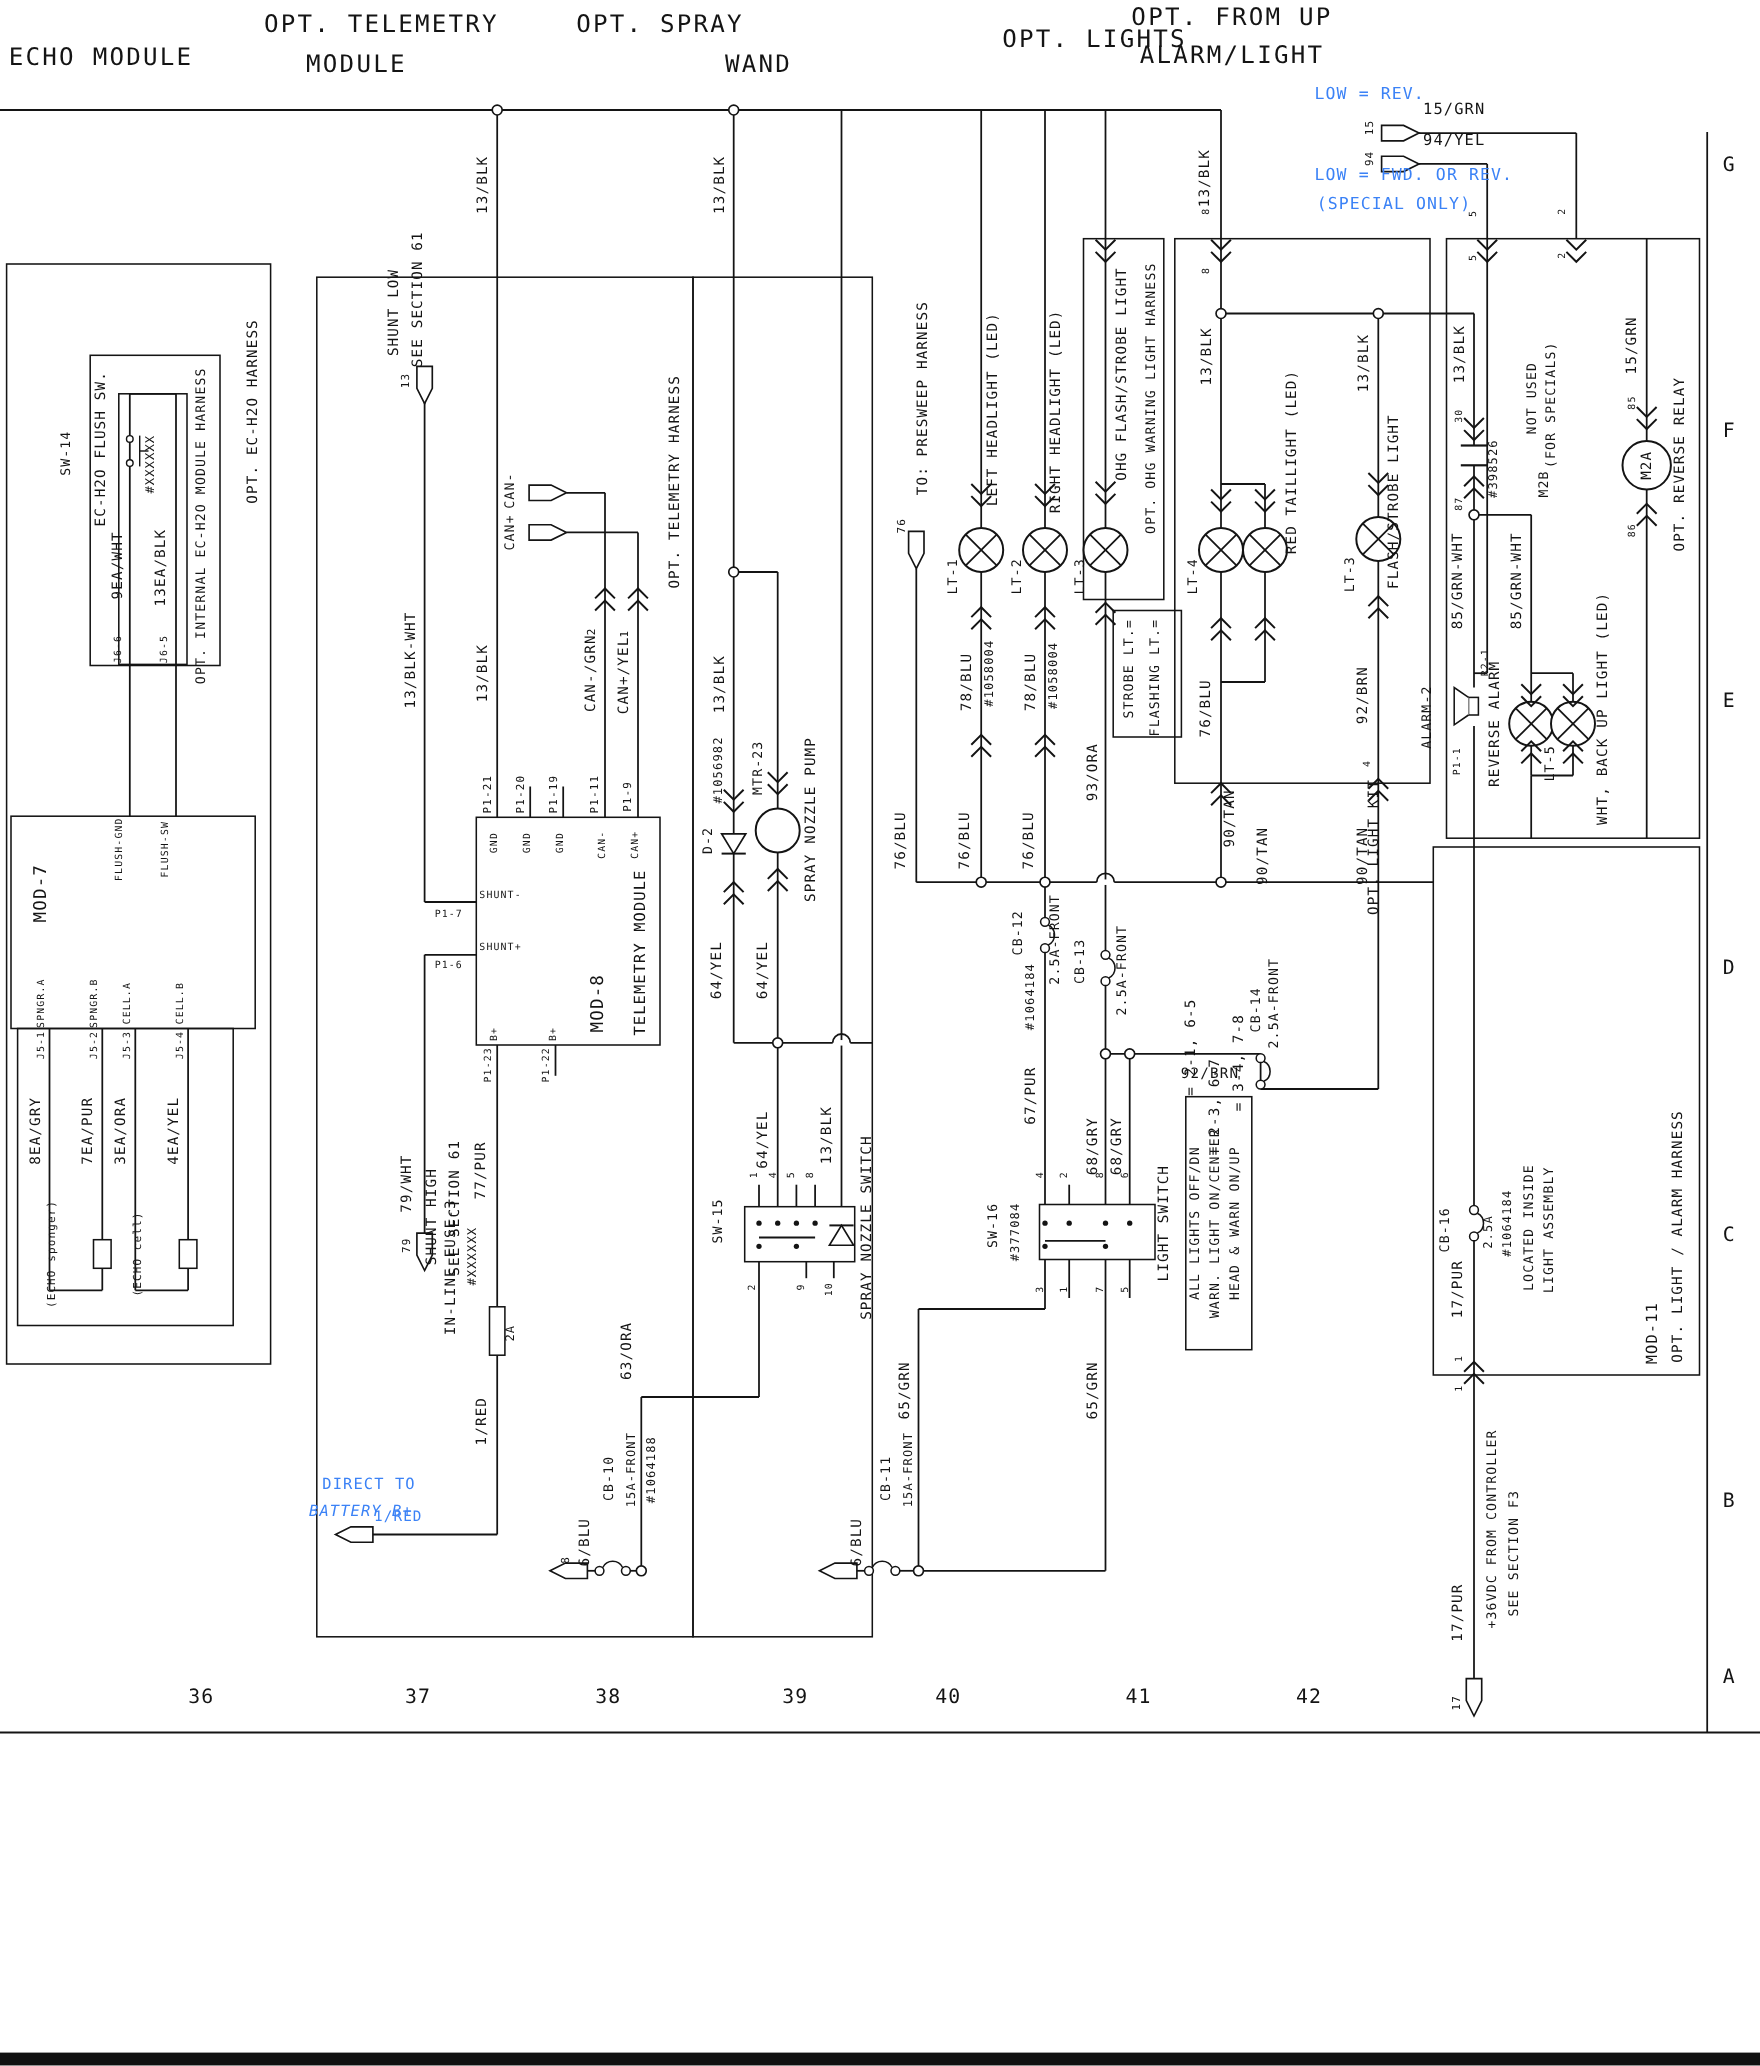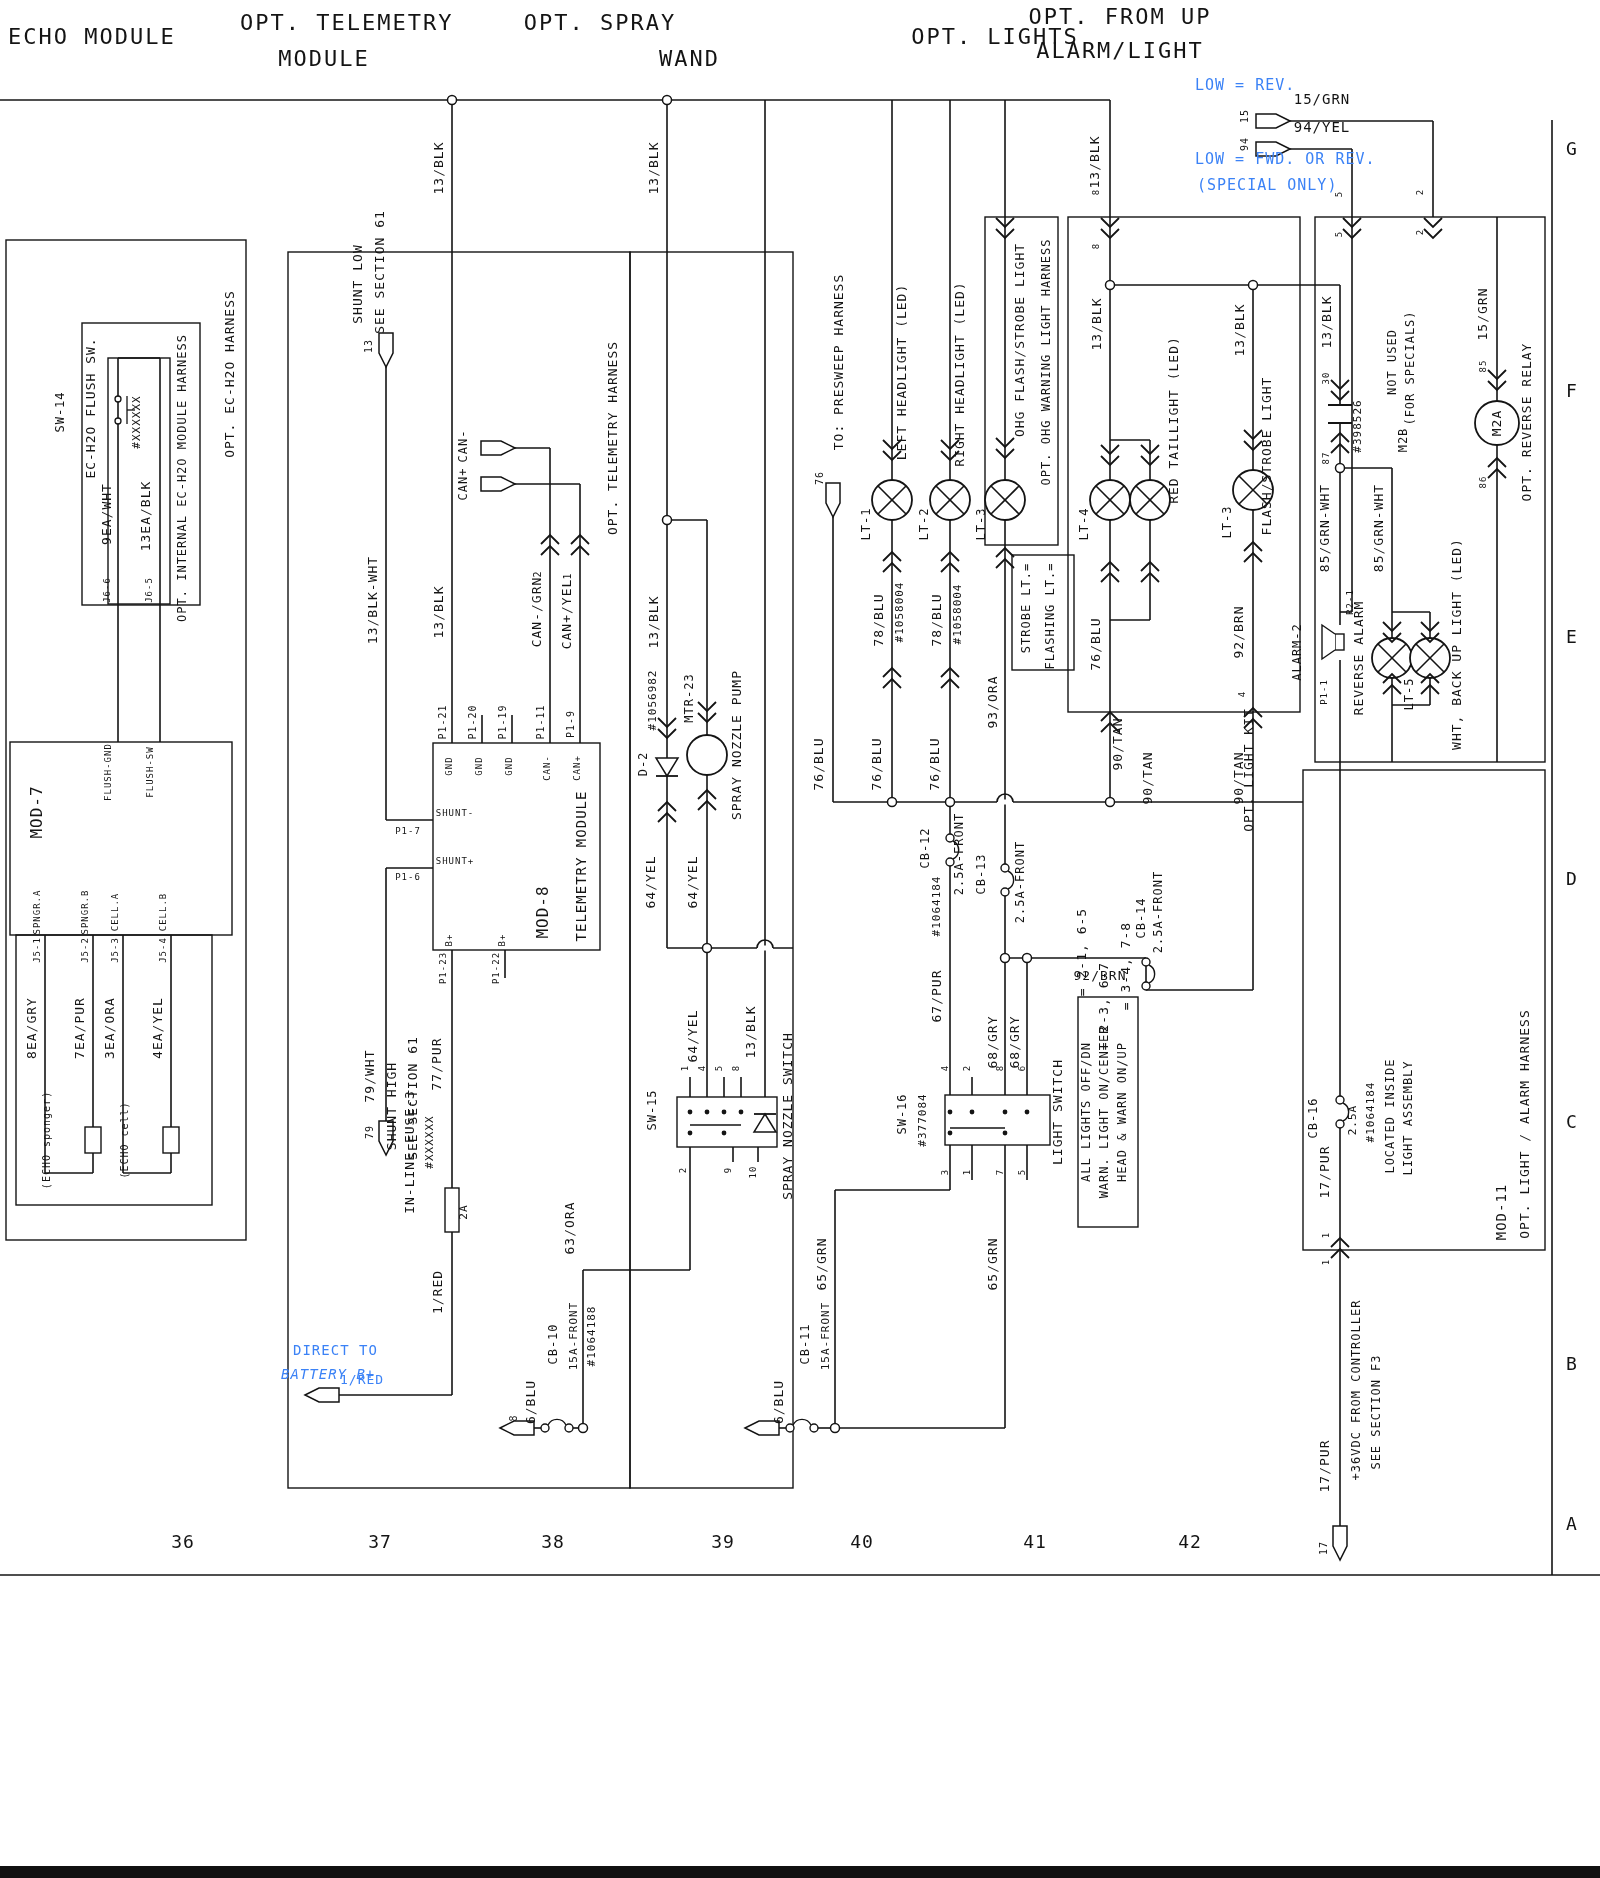--- a/index.html
+++ b/index.html
@@ -490,21 +490,21 @@
       <text x="183" y="1548" font-size="18" text-anchor="middle" font-family="DejaVu Sans Mono, monospace">36</text>
       <text x="380" y="1548" font-size="18" text-anchor="middle" font-family="DejaVu Sans Mono, monospace">37</text>
       <text x="553" y="1548" font-size="18" text-anchor="middle" font-family="DejaVu Sans Mono, monospace">38</text>
       <text x="723" y="1548" font-size="18" text-anchor="middle" font-family="DejaVu Sans Mono, monospace">39</text>
       <text x="862" y="1548" font-size="18" text-anchor="middle" font-family="DejaVu Sans Mono, monospace">40</text>
       <text x="1035" y="1548" font-size="18" text-anchor="middle" font-family="DejaVu Sans Mono, monospace">41</text>
       <text x="1190" y="1548" font-size="18" text-anchor="middle" font-family="DejaVu Sans Mono, monospace">42</text>
       <rect x="0" y="1866" width="1600" height="12" fill="#111"></rect>
     </svg>
 
-  <div class="hdr" style="left:8px;top:24px;">ECHO MODULE</div>
+  <div class="hdr" style="left:8px;top:40px;">ECHO MODULE</div>
   <div class="hdr center" style="left:240px;top:10px;width:200px;">OPT. TELEMETRY</div>
   <div class="hdr center" style="left:224px;top:46px;width:200px;">MODULE</div>
   <div class="hdr center" style="left:505px;top:10px;width:190px;">OPT. SPRAY</div>
   <div class="hdr center" style="left:530px;top:46px;width:190px;text-align:right;">WAND</div>
   <div class="hdr center" style="left:870px;top:24px;width:250px;">OPT. LIGHTS</div>
   <div class="hdr center" style="left:1020px;top:4px;width:200px;">OPT. FROM UP</div>
   <div class="hdr center" style="left:1020px;top:38px;width:200px;">ALARM/LIGHT</div>
   <div class="ann" style="left:1195px;top:76px;">LOW = REV.</div>
   <div class="ann" style="left:1195px;top:150px;">LOW = FWD. OR REV.</div>
   <div class="ann" style="left:1197px;top:176px;">(SPECIAL ONLY)</div>

